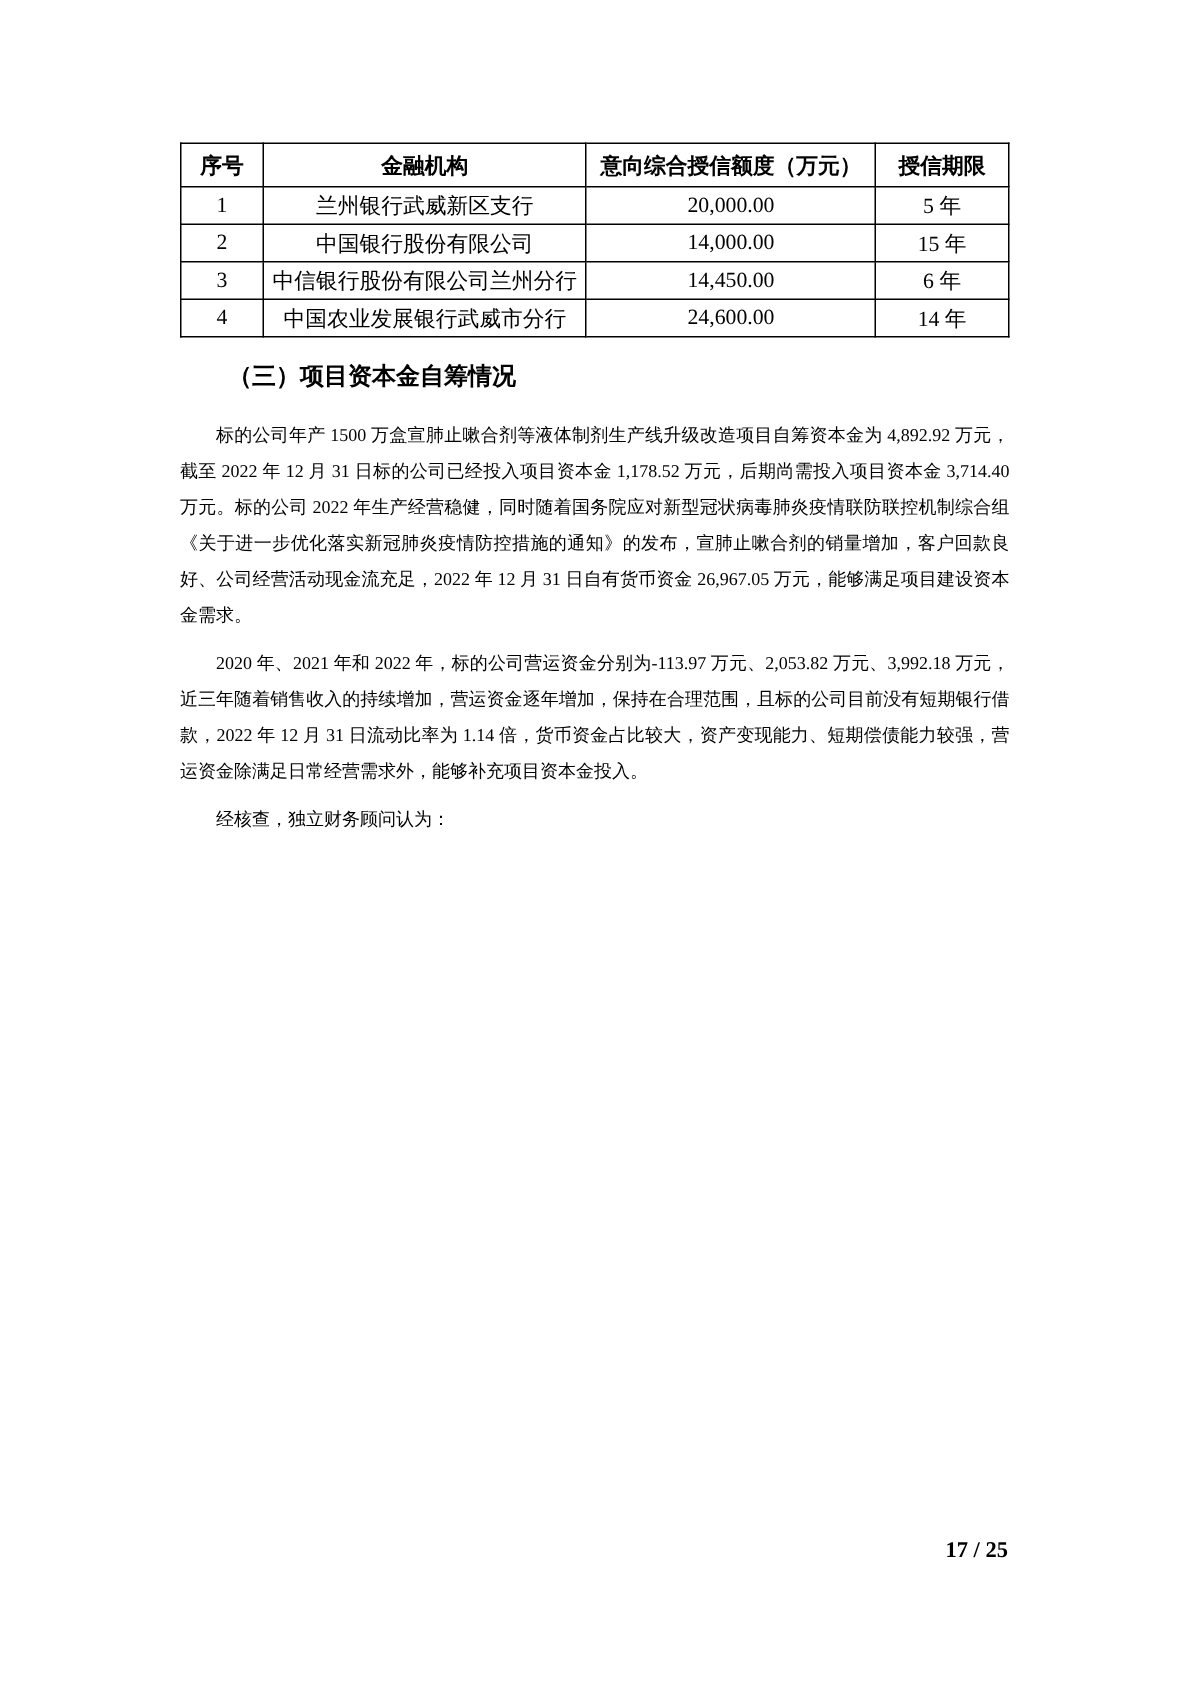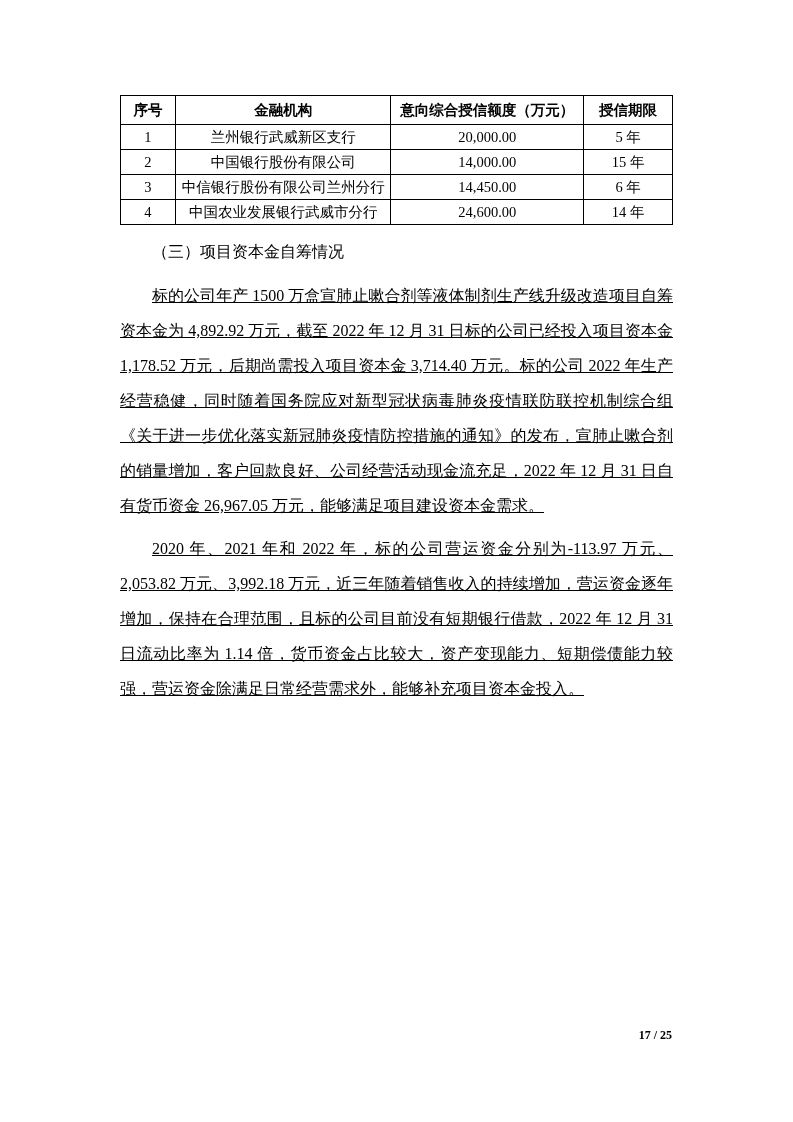--- a/index.html
+++ b/index.html
@@ -41,39 +41,38 @@
     height: 29px;
   }
   table.credit-table td {
     height: 25px;
   }
   td.cell-institution {
     text-align: left;
     padding-left: 8px;
   }
   .heading {
-    font-weight: normal;
+    font-weight: bold;
     font-size: 16px;
     line-height: 31px;
     text-indent: 2em;
     margin: 11px 0 11px 0;
   }
   p.para {
-    font-size: 16px;
-    line-height: 35px;
+    font-size: 12px;
+    line-height: 24px;
     text-align: justify;
     text-indent: 2em;
     margin: 0 0 8px 0;
-    text-decoration: underline;
   }
   .page-number {
     position: absolute;
     bottom: 79px;
     right: 121px;
-    font-size: 12px;
+    font-size: 15px;
     font-weight: bold;
     font-family: "Liberation Serif", "DejaVu Serif", serif;
   }
 </style>
 </head>
 <body>
 
 <div class="page">
   <div class="content">
 
@@ -122,18 +121,19 @@
 
     <div class="heading">（三）项目资本金自筹情况</div>
 
     <p class="para">标的公司年产 1500 万盒宣肺止嗽合剂等液体制剂生产线升级改造项目自筹资本金为 4,892.92 万元，截至 2022 年 12 月 31 日标的公司已经投入项目资本金 1,178.52 万元，后期尚需投入项目资本金 3,714.40 万元。标的公司 2022 年生产经营稳健，同时随着国务院应对新型冠状病毒肺炎疫情联防联控机制综合组《关于进一步优化落实新冠肺炎疫情防控措施的通知》的发布，宣肺止嗽合剂的销量增加，客户回款良好、公司经营活动现金流充足，2022 年 12 月 31 日自有货币资金 26,967.05 万元，能够满足项目建设资本金需求。</p>
 
 
     <p class="para">2020 年、2021 年和 2022 年，标的公司营运资金分别为-113.97 万元、2,053.82 万元、3,992.18 万元，近三年随着销售收入的持续增加，营运资金逐年增加，保持在合理范围，且标的公司目前没有短期银行借款，2022 年 12 月 31 日流动比率为 1.14 倍，货币资金占比较大，资产变现能力、短期偿债能力较强，营运资金除满足日常经营需求外，能够补充项目资本金投入。</p>
 
 
 
+    <p class="para">经核查，独立财务顾问认为：</p>
 
 
   </div>
 
   <div class="page-number">17 / 25</div>
 </div>
 
 </body></html>

